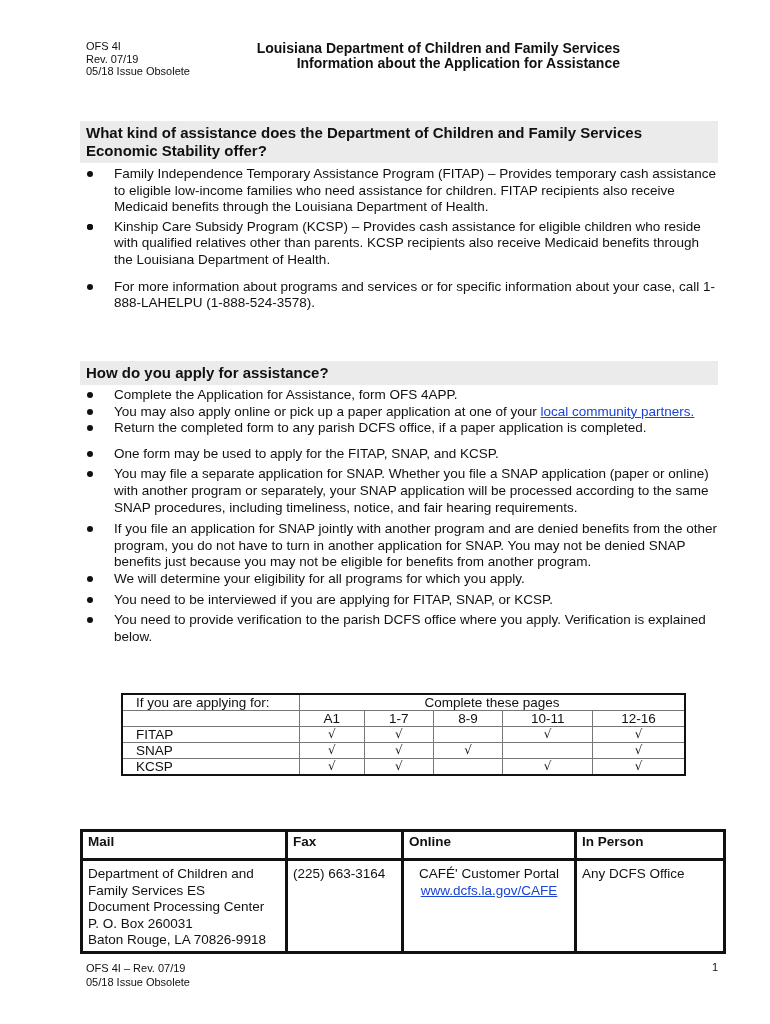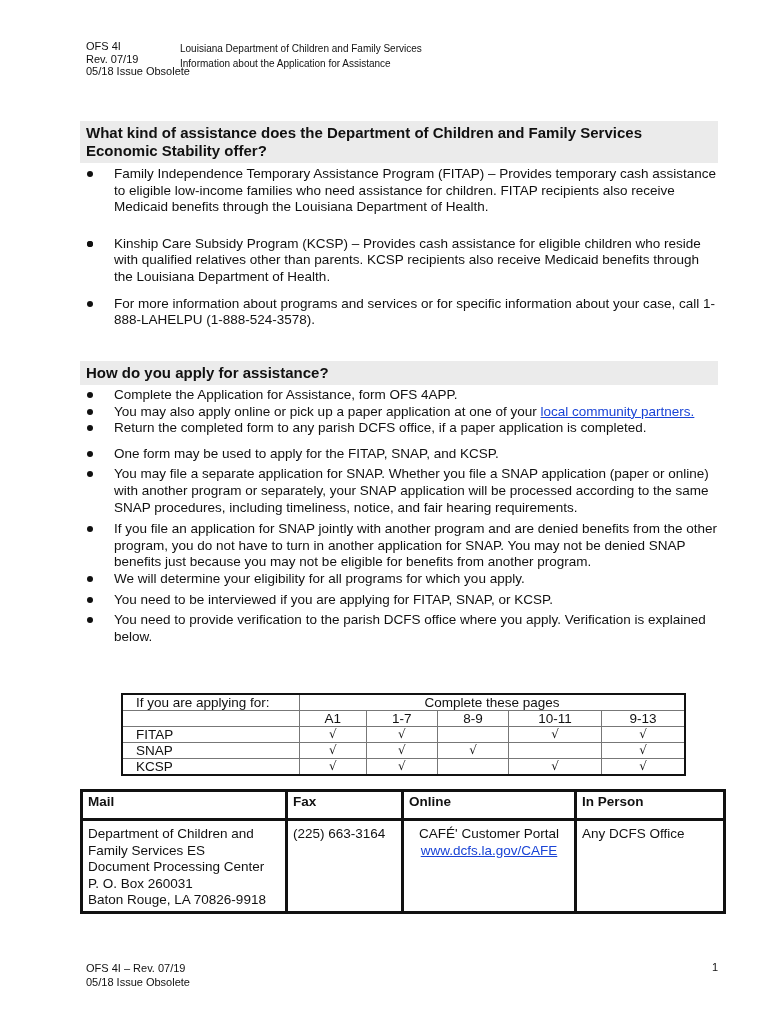--- a/index.html
+++ b/index.html
@@ -2,41 +2,41 @@
 <html><head>
 <meta charset="utf-8">
 <style>
   html, body { margin: 0; padding: 0; background: #ffffff; }
   body {
     width: 770px; height: 1024px; position: relative; overflow: hidden;
     font-family: "Liberation Sans", sans-serif; color: #111;
   }
   .abs { position: absolute; }
   .hdr-left { left: 86px; top: 40px; font-size: 11px; line-height: 12.5px; }
-  .hdr-center { left: 180px; width: 440px; top: 41px; text-align: left; font-size: 10px; font-weight: normal; line-height: 15px; }
+  .hdr-center { left: 180px; width: 440px; top: 41px; text-align: right; font-size: 14px; font-weight: bold; line-height: 15px; }
   .section-head {
     position: absolute; left: 80px; width: 638px; background: #ebebeb;
     font-weight: bold; font-size: 15px; line-height: 18px; padding: 3px 0 3px 6px; box-sizing: border-box;
   }
   .bullets { position: absolute; left: 80px; width: 640px; margin: 0; padding: 0; list-style: none; font-size: 13.5px; line-height: 16.6px; }
   .bullets li { position: relative; padding-left: 34px; }
   .bullets li .dot { position: absolute; left: 7px; top: 5px; width: 6px; height: 6px; border-radius: 50%; background: #111; }
   a.link { color: #1a44d6; text-decoration: underline; }
   
   table.pages {
     position: absolute; left: 121px; top: 693px; width: 565px;
     border-collapse: collapse; border: 2.5px solid #111; font-size: 13.5px; line-height: 15px;
   }
   table.pages td { border: 1px solid #777; padding: 0 13px; height: 15px; }
   table.pages td.c { text-align: center; }
   table.pages .label-col { width: 150px; }
   .check { font-family: "DejaVu Serif", serif; font-size: 12px; }
   
   table.contact {
-    position: absolute; left: 80px; top: 789px; width: 646px;
+    position: absolute; left: 80px; top: 829px; width: 646px;
     border-collapse: collapse; border: 3px solid #111; font-size: 13.5px; line-height: 16.5px;
   }
   table.contact td { border: 3px solid #111; vertical-align: top; padding: 2px 5px; }
   table.contact tr.head td { font-weight: bold; height: 22px; }
   table.contact tr.body td { height: 80px; padding-top: 5px; }
   .online-cell { text-align: center; }
   .ftr { left: 86px; top: 961px; font-size: 11px; line-height: 14px; }
   .pagenum { left: 712px; top: 961px; font-size: 11px; }
 </style>
 </head>
@@ -50,21 +50,21 @@
 <div class="abs hdr-center">
   <div>Louisiana Department of Children and Family Services</div>
   <div>Information about the Application for Assistance</div>
 </div>
 
 <div class="section-head" style="top:121px;">
   <div>What kind of assistance does the Department of Children and Family Services</div>
   <div>Economic Stability offer?</div>
 </div>
 <ul class="bullets" style="top:166px;">
-  <li style="margin-bottom:20px;"><span class="dot"></span><span>Family Independence Temporary Assistance Program (FITAP) – Provides temporary cash assistance to eligible low-income families who need assistance for children.  FITAP recipients also receive Medicaid benefits through the Louisiana Department of Health.</span></li>
+  <li style="margin-bottom:3px;"><span class="dot"></span><span>Family Independence Temporary Assistance Program (FITAP) – Provides temporary cash assistance to eligible low-income families who need assistance for children.  FITAP recipients also receive Medicaid benefits through the Louisiana Department of Health.</span></li>
   <li style="margin-bottom:3px;"><span class="dot"></span></li>
   <li style="margin-bottom:10px;"><span class="dot"></span><span>Kinship Care Subsidy Program (KCSP) – Provides cash assistance for eligible children who reside with qualified relatives other than parents.  KCSP recipients also receive Medicaid benefits through the Louisiana Department of Health.</span></li>
   <li><span class="dot"></span><span>For more information about programs and services or for specific information about your case, call 1-888-LAHELPU (1-888-524-3578).</span></li>
 </ul>
 
 <div class="section-head" style="top:361px;">
   <div>How do you apply for assistance?</div>
 </div>
 <ul class="bullets" style="top:387px;">
   <li><span class="dot"></span><span>Complete the Application for Assistance, form OFS 4APP.</span></li>
@@ -83,21 +83,21 @@
       <tr>
     <td class="label-col">If you are applying for:</td>
     <td class="c" colspan="5">Complete these pages</td>
   </tr>
   <tr>
     <td></td>
     <td class="c">A1</td>
     <td class="c">1-7</td>
     <td class="c">8-9</td>
     <td class="c">10-11</td>
-    <td class="c">9-13</td>
+    <td class="c">12-16</td>
   </tr>
   <tr>
     <td>FITAP</td>
     <td class="c check">√</td>
     <td class="c check">√</td>
     <td class="c check"></td>
     <td class="c check">√</td>
     <td class="c check">√</td>
   </tr>
   <tr>

